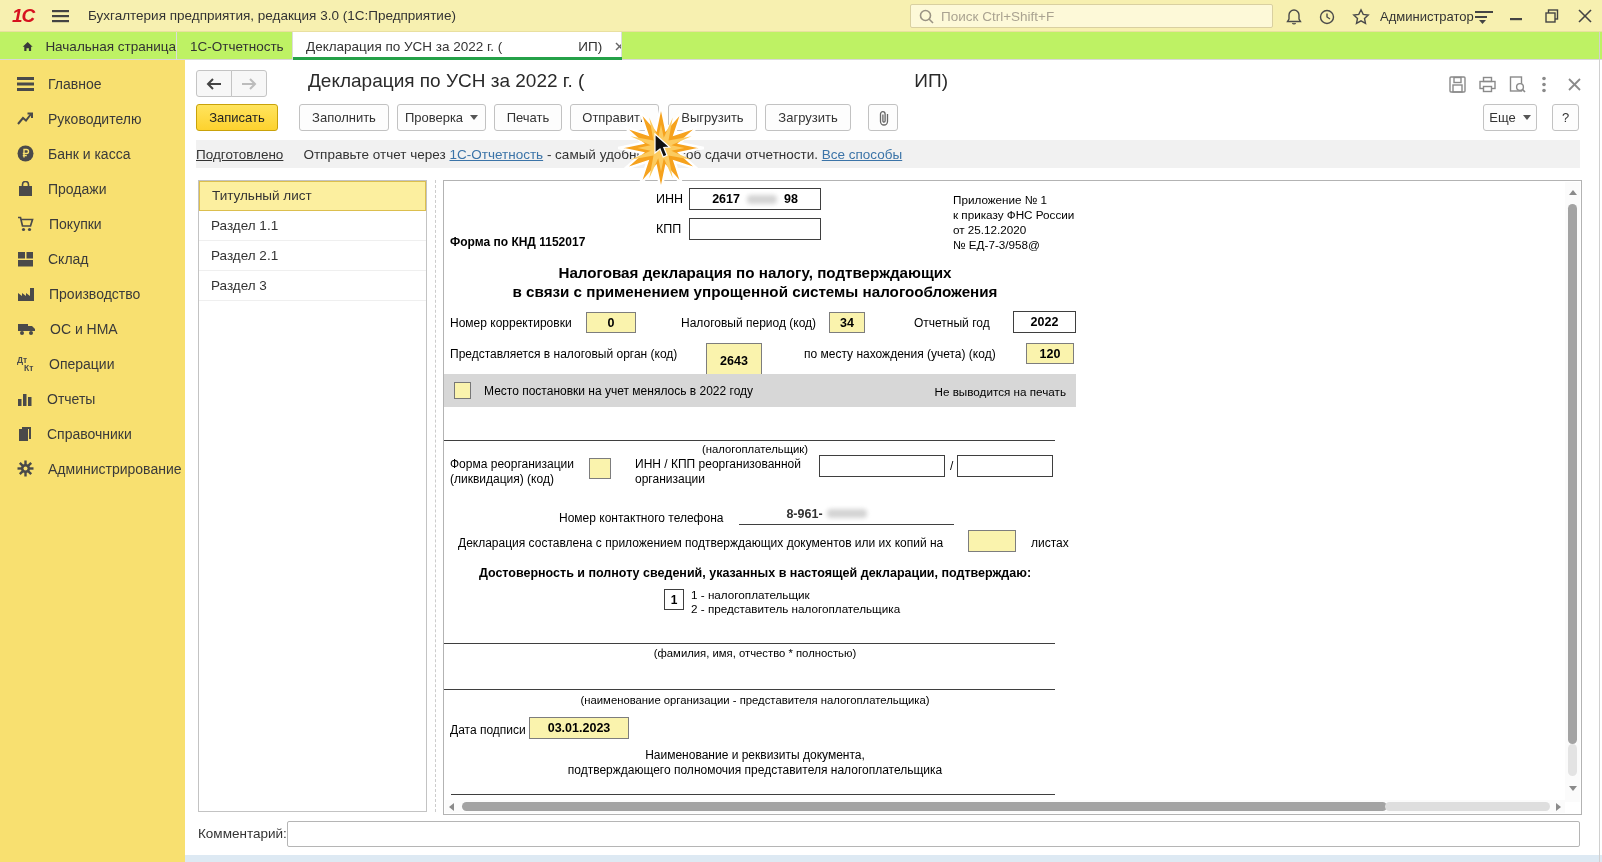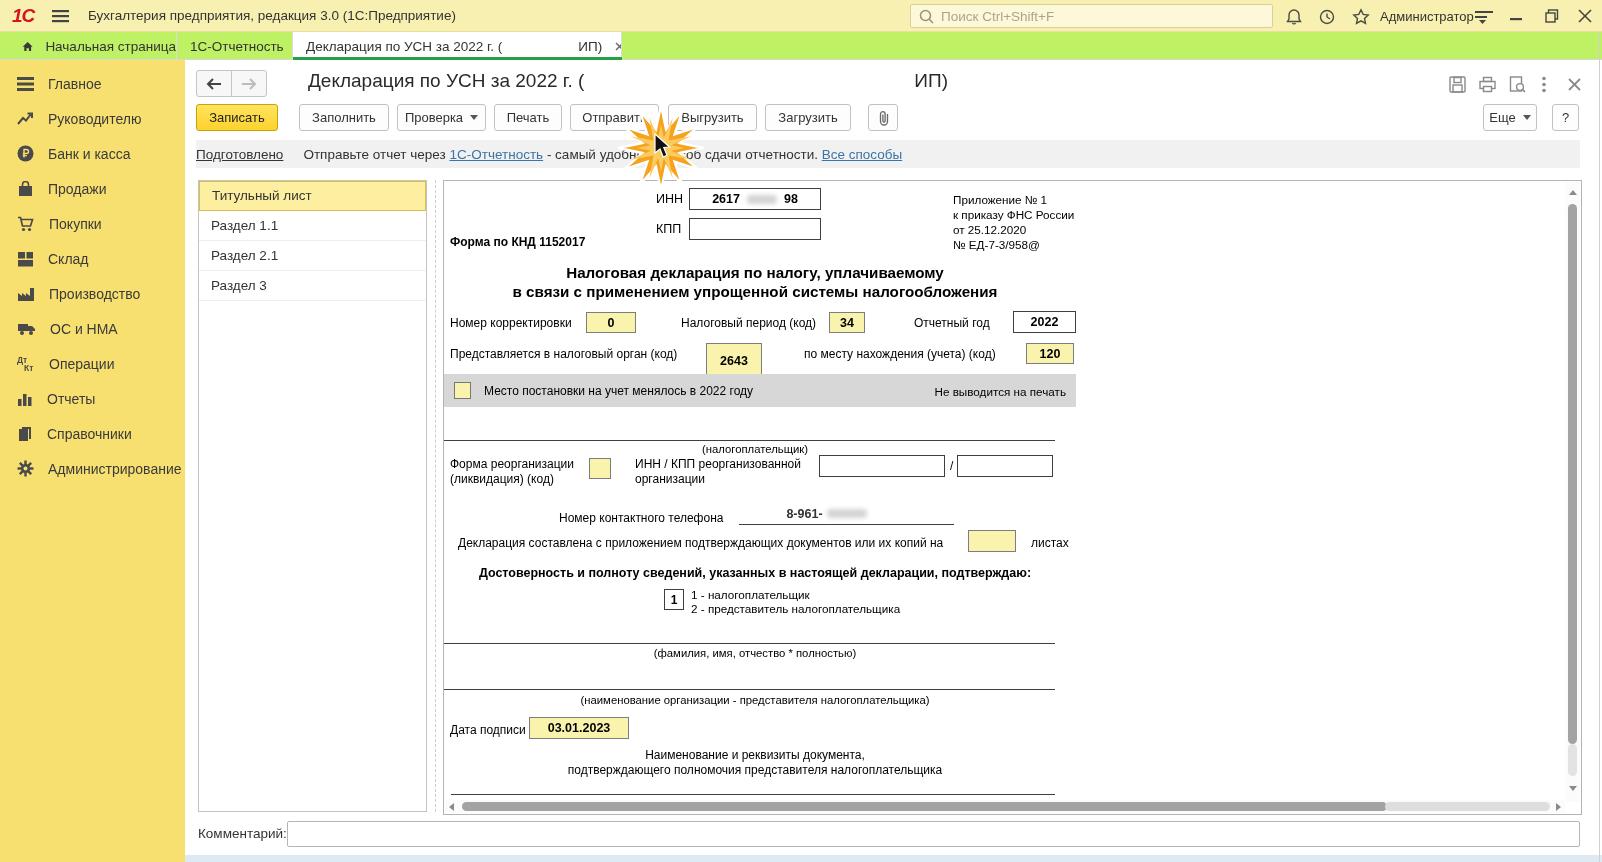--- a/index.html
+++ b/index.html
@@ -353,21 +353,21 @@
   </div>
   <div class="f" style="left:212px;top:41px;font-size:12.5px">КПП</div>
   <div class="wbox" style="left:245px;top:37px;width:132px;height:22px"></div>
   <div class="f" style="left:6px;top:54px;font-weight:bold;font-size:12px">Форма по КНД 1152017</div>
   <div class="f" style="left:509px;top:11px;font-size:11.7px;line-height:15px">
     <div>Приложение № 1</div>
     <div>к приказу ФНС России</div>
     <div>от 25.12.2020</div>
     <div>№ ЕД-7-3/958@</div>
   </div>
-  <div class="ctr" style="top:83px;font-weight:bold;font-size:15.2px">Налоговая декларация по налогу, уплачиваемому</div>
+  <div class="ctr" style="top:83px;font-weight:bold;font-size:15.2px">Налоговая декларация по налогу, подтверждающих</div>
   <div class="ctr" style="top:102px;font-weight:bold;font-size:15.2px">в связи с применением упрощенной системы налогообложения</div>
 
   <div class="f" style="left:6px;top:135px">Номер корректировки</div>
   <div class="ybox" style="left:142px;top:131px;width:50px;height:21px">0</div>
   <div class="f" style="left:237px;top:135px">Налоговый период (код)</div>
   <div class="ybox" style="left:385px;top:131px;width:36px;height:21px">34</div>
   <div class="f" style="left:470px;top:135px">Отчетный год</div>
   <div class="wbox" style="left:569px;top:130px;width:63px;height:22px">2022</div>
 
   <div class="f" style="left:6px;top:166px">Представляется в налоговый орган (код)</div>

